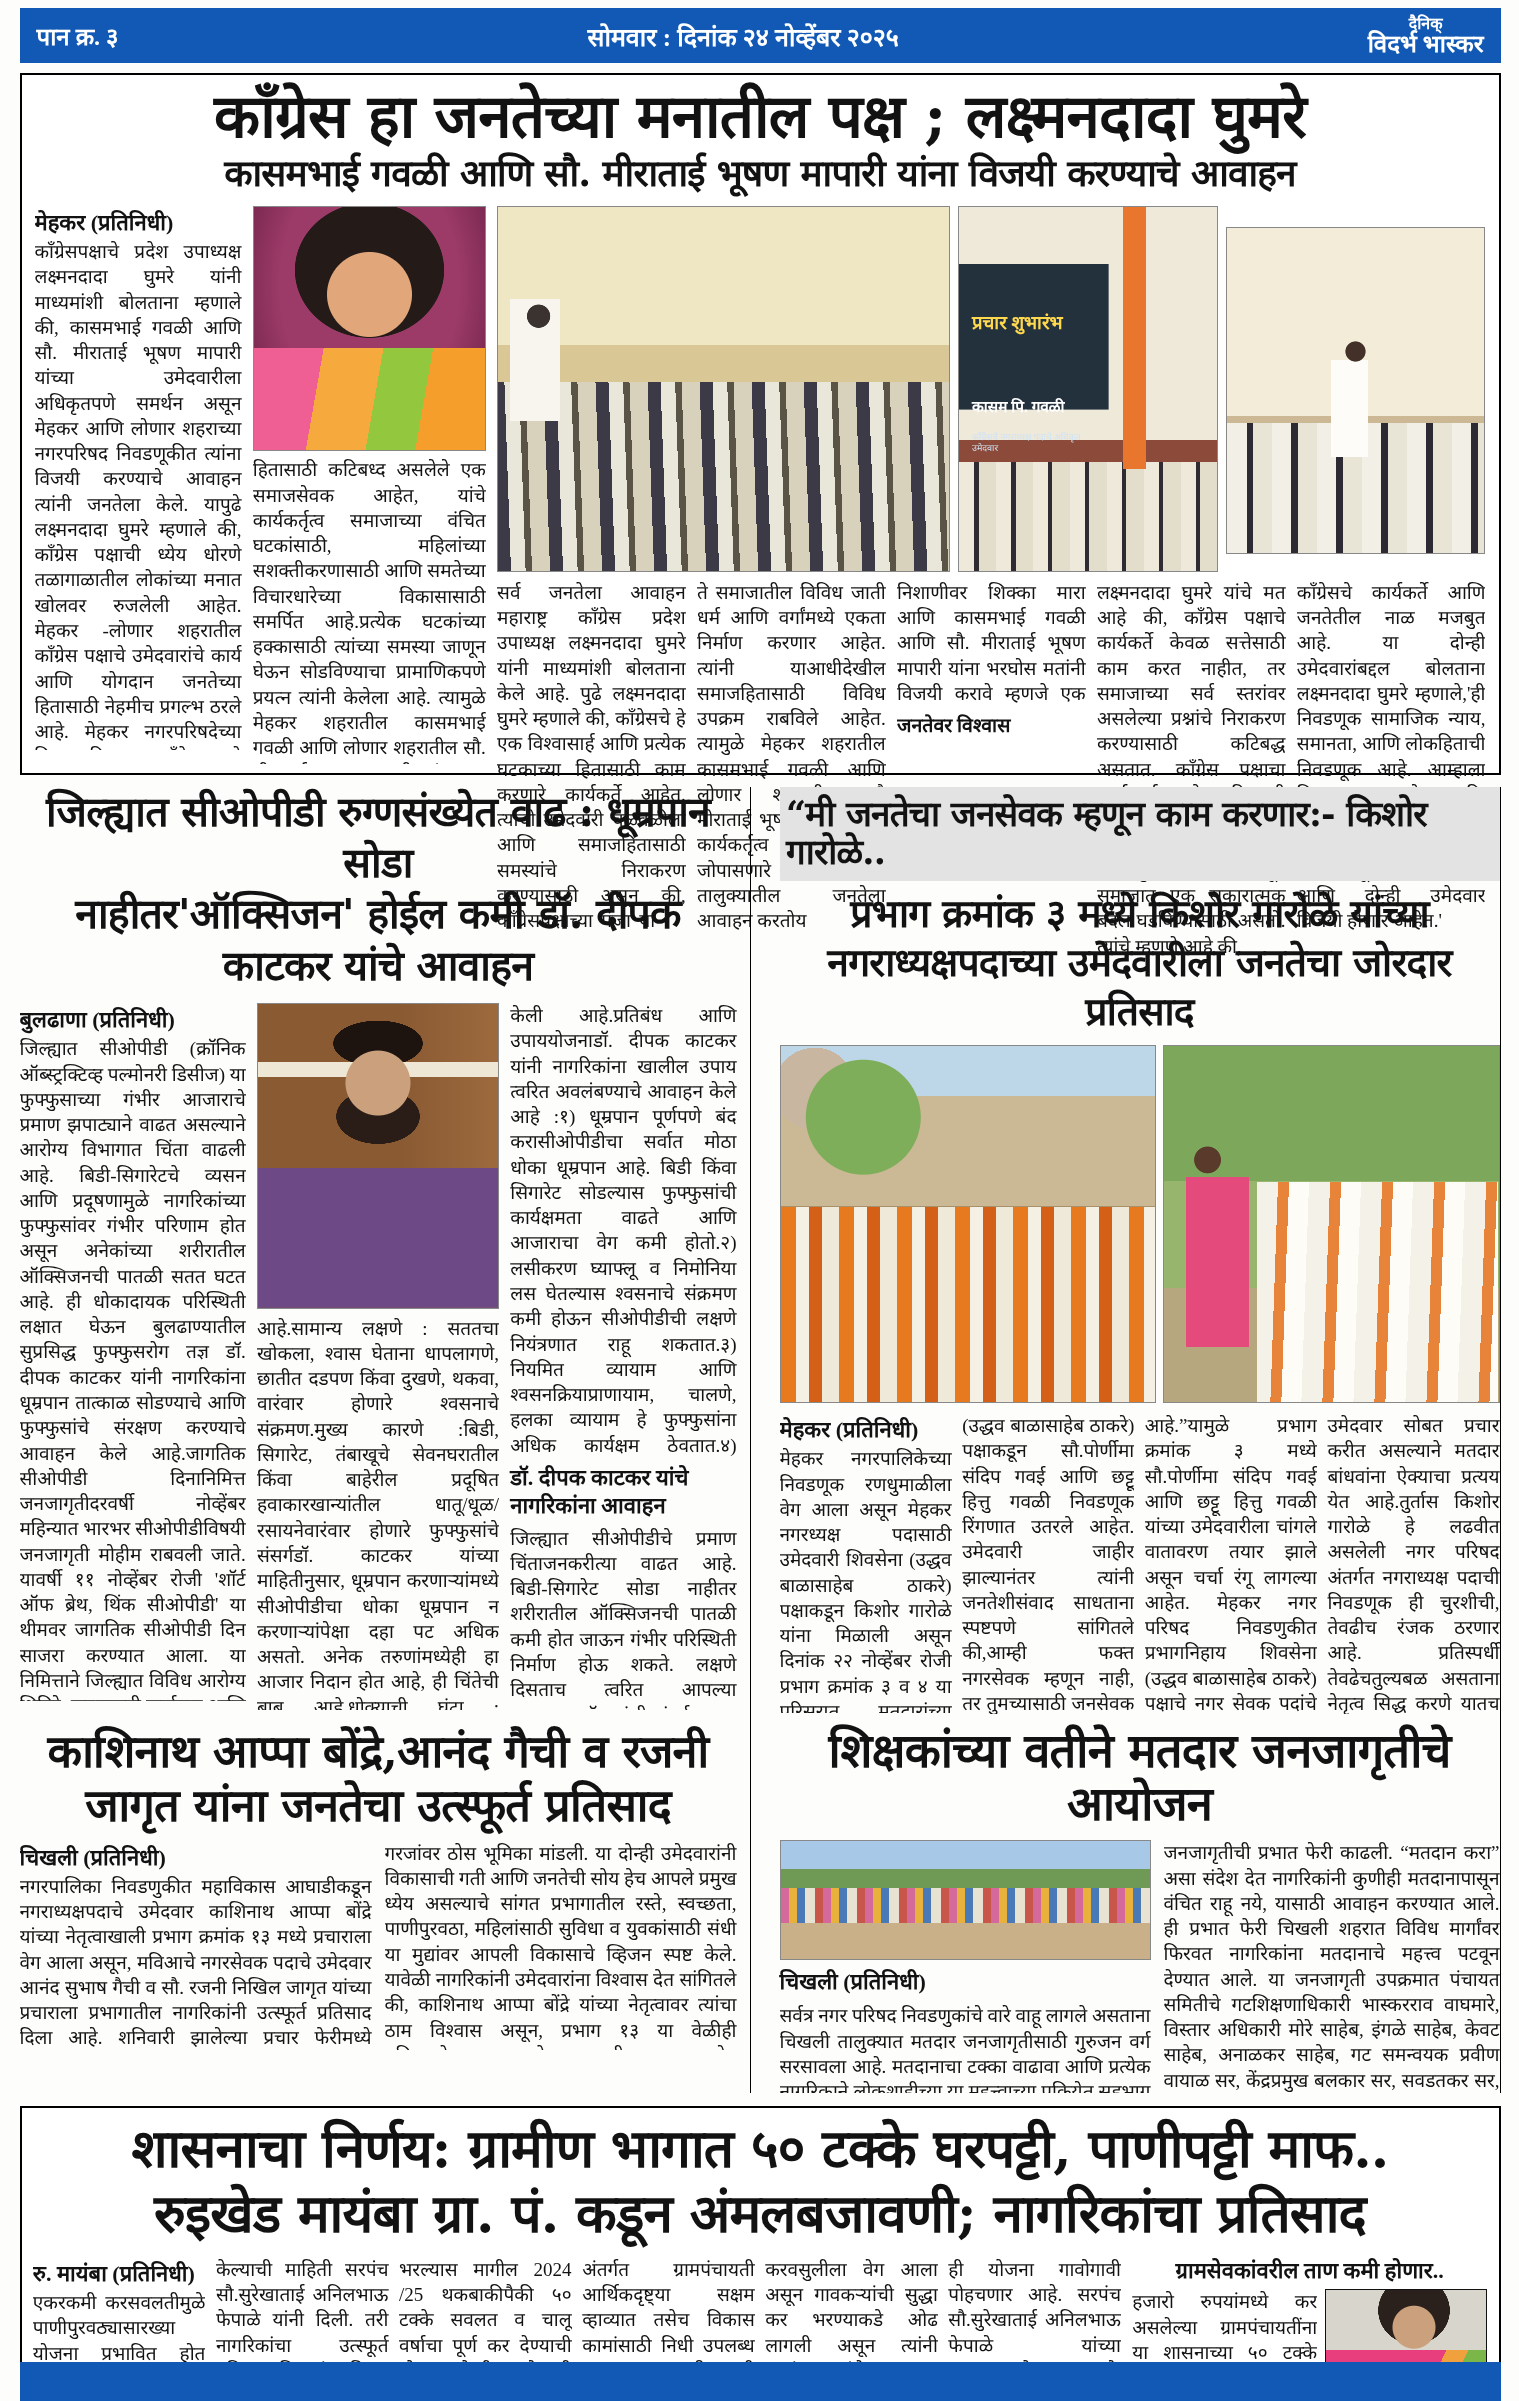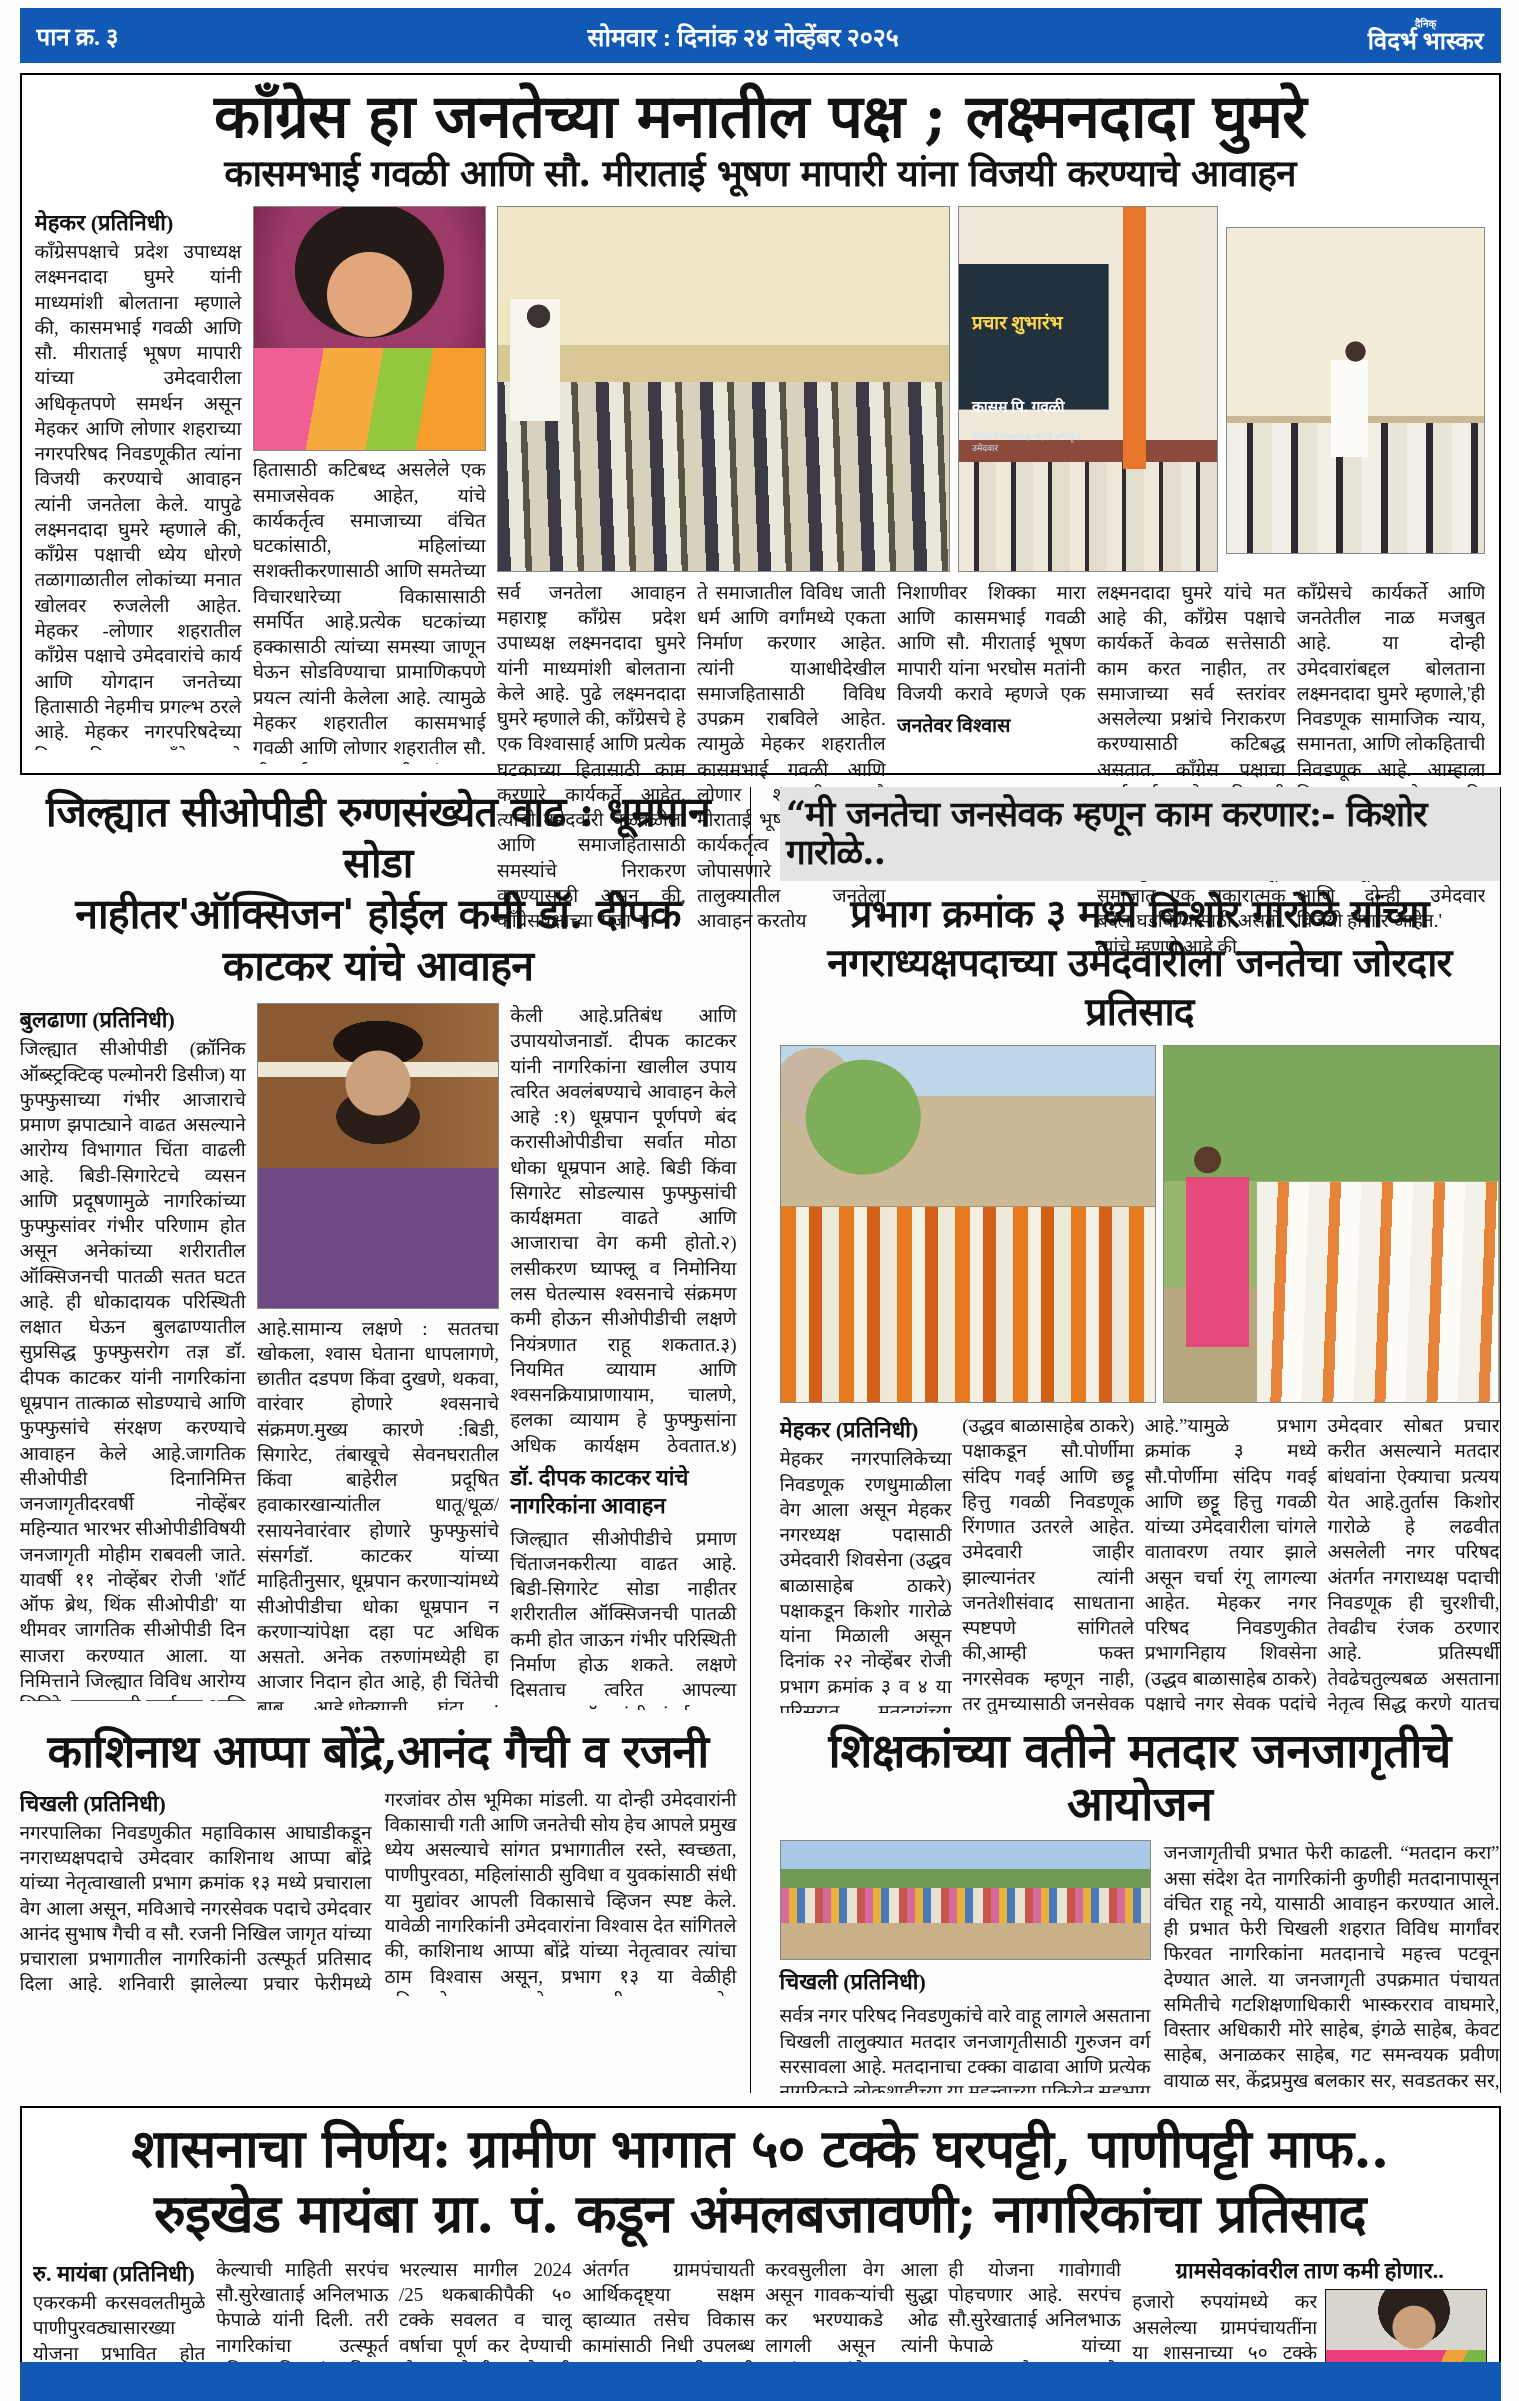--- a/index.html
+++ b/index.html
@@ -8,21 +8,21 @@
     font-family:"Liberation Serif", serif;overflow:hidden;position:relative;
   }
   .bar{
     background:#1159b5;color:#fff;margin:8px 19.5px 9.7px;height:55px;
     display:flex;align-items:center;justify-content:space-between;
     padding:0 17px;box-sizing:border-box;
   }
   .bar .pageno{font-size:24px;font-weight:bold;}
   .bar .dateline{font-size:25px;font-weight:bold;}
   .brand{display:flex;flex-direction:column;align-items:center;line-height:1;}
-  .brand .b-small{font-size:10px;font-weight:bold;}
+  .brand .b-small{font-size:16px;font-weight:bold;}
   .brand .b-main{font-size:24px;font-weight:bold;}
   
   .box{margin:0 19.5px;border:2.4px solid #000;box-sizing:border-box;background:#fff;}
   .hl{font-family:"DejaVu Serif", serif;font-weight:bold;text-align:center;line-height:1.12;letter-spacing:-0.8px;}
   .dl{font-weight:bold;font-size:22px;margin-bottom:3.2px;}
   .txt{font-size:19px;line-height:1.33;text-align:justify;overflow:hidden;}
   .col{overflow:hidden;}
   .ph{position:relative;border:0.8px solid #888;box-sizing:border-box;overflow:hidden;}
   
   .lead{padding:8px 13px 9.7px;}
@@ -209,20 +209,21 @@
         <div class="txt col" style="flex:1;">आहे.सामान्य लक्षणे : सततचा खोकला, श्वास घेताना धापलागणे, छातीत दडपण किंवा दुखणे, थकवा, वारंवार होणारे श्वसनाचे संक्रमण.मुख्य कारणे :बिडी, सिगारेट, तंबाखूचे सेवनघरातील किंवा बाहेरील प्रदूषित हवाकारखान्यांतील धातू/धूळ/रसायनेवारंवार होणारे फुफ्फुसांचे संसर्गडॉ. काटकर यांच्या माहितीनुसार, धूम्रपान करणाऱ्यांमध्ये सीओपीडीचा धोका धूम्रपान न करणाऱ्यांपेक्षा दहा पट अधिक असतो. अनेक तरुणांमध्येही हा आजार निदान होत आहे, ही चिंतेची बाब आहे.धोक्याची घंटा : ऑक्सिजनची पातळी घटतेयसीओपीडी वाढल्यामुळे रुग्णांच्या रक्तातील ऑक्सिजन पातळी कमी होते. यामुळे शरीरातील अवयवांवर ताण येतो व गंभीर परिस्थितीत रुग्णाला सतत ऑक्सिजन सपोर्टची गरज भासू शकते. जिल्ह्यात अशा रुग्णांची संख्या गेल्या काही महिन्यांत वाढल्याची नोंद आरोग्य विभागाने</div>
       </div>
       <div class="copd-c3">
         <div class="txt" style="height:454px;">केली आहे.प्रतिबंध आणि उपाययोजनाडॉ. दीपक काटकर यांनी नागरिकांना खालील उपाय त्वरित अवलंबण्याचे आवाहन केले आहे :१) धूम्रपान पूर्णपणे बंद करासीओपीडीचा सर्वात मोठा धोका धूम्रपान आहे. बिडी किंवा सिगारेट सोडल्यास फुफ्फुसांची कार्यक्षमता वाढते आणि आजाराचा वेग कमी होतो.२) लसीकरण घ्याफ्लू व निमोनिया लस घेतल्यास श्वसनाचे संक्रमण कमी होऊन सीओपीडीची लक्षणे नियंत्रणात राहू शकतात.३) नियमित व्यायाम आणि श्वसनक्रियाप्राणायाम, चालणे, हलका व्यायाम हे फुफ्फुसांना अधिक कार्यक्षम ठेवतात.४) प्रदूषणापासून बचावधूळ, धूर आणि रसायनयुक्त वातावरण टाळावे. आवश्यक असल्यास मास्कचा वापर करावा.५) नियमित फुफ्फुस तपासणीस्पायरोमेट्री/पीएफटी चाचणीद्वारे आजाराचे लवकर निदान शक्य आहे. लवकर निदान म्हणजे अधिक प्रभावी उपचार.</div>
         <div class="copd-sub">डॉ. दीपक काटकर यांचे नागरिकांना आवाहन</div>
         <div class="txt" style="flex:1;">जिल्ह्यात सीओपीडीचे प्रमाण चिंताजनकरीत्या वाढत आहे. बिडी-सिगारेट सोडा नाहीतर शरीरातील ऑक्सिजनची पातळी कमी होत जाऊन गंभीर परिस्थिती निर्माण होऊ शकते. लक्षणे दिसताच त्वरित आपल्या जवळच्या डॉक्टरांशी संपर्क साधा आणि योग्य उपचार घ्या, असे आवाहन डॉ. काटकर यांनी केले.</div>
       </div>
     </div>
 
     <div class="hl kash-h">काशिनाथ आप्पा बोंद्रे,आनंद गैची व रजनी</div>
+    <div class="hl kash-h" style="margin-top:0;">जागृत यांना जनतेचा उत्स्फूर्त प्रतिसाद</div>
     <div class="kash-body">
       <div class="col">
         <div class="dl">चिखली (प्रतिनिधी)</div>
         <div class="txt" style="height:174px;">नगरपालिका निवडणुकीत महाविकास आघाडीकडून नगराध्यक्षपदाचे उमेदवार काशिनाथ आप्पा बोंद्रे यांच्या नेतृत्वाखाली प्रभाग क्रमांक १३ मध्ये प्रचाराला वेग आला असून, मविआचे नगरसेवक पदाचे उमेदवार आनंद सुभाष गैची व सौ. रजनी निखिल जागृत यांच्या प्रचाराला प्रभागातील नागरिकांनी उत्स्फूर्त प्रतिसाद दिला आहे. शनिवारी झालेल्या प्रचार फेरीमध्ये रस्त्यांवर, गल्लीबोळात नागरिकांची दाटी दिसून आली. काशिनाथ आप्पा बोंद्रे,आनंद गैची व रजनी जागृत यांनी घराघरांत जाऊन मतदारांशी संवाद साधत प्रभागातील मूलभूत</div>
       </div>
       <div class="txt col">गरजांवर ठोस भूमिका मांडली. या दोन्ही उमेदवारांनी विकासाची गती आणि जनतेची सोय हेच आपले प्रमुख ध्येय असल्याचे सांगत प्रभागातील रस्ते, स्वच्छता, पाणीपुरवठा, महिलांसाठी सुविधा व युवकांसाठी संधी या मुद्यांवर आपली विकासाचे व्हिजन स्पष्ट केले. यावेळी नागरिकांनी उमेदवारांना विश्वास देत सांगितले की, काशिनाथ आप्पा बोंद्रे यांच्या नेतृत्वावर त्यांचा ठाम विश्वास असून, प्रभाग १३ या वेळीही मविआसोबतच ठामपणे उभा राहील. प्रचार यात्रेत महिलांचा आणि तरुणांचा विशेष उत्साह जाणवत होता.</div>
     </div>
   </div>
 
   <div class="mid-right">

